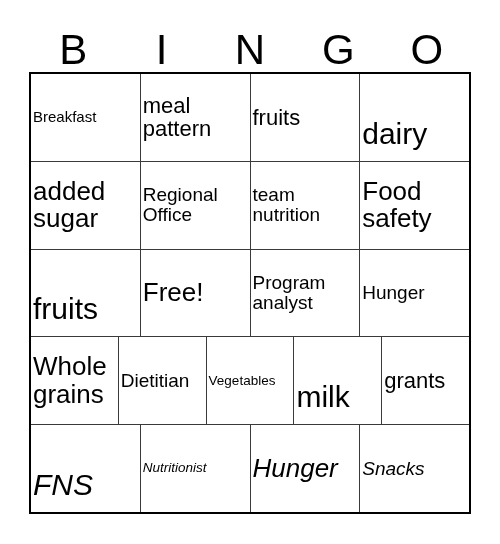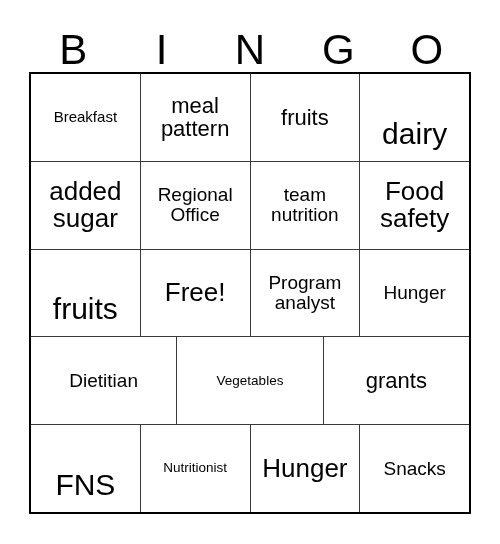--- a/index.html
+++ b/index.html
@@ -52,30 +52,31 @@
     flex-direction: column;
   }
   .grid-row {
     display: flex;
     flex: 1 1 0;
     min-height: 0;
     border-bottom: 1px solid #3a3a3a;
   }
   .grid-row:last-child {
     border-bottom: none;
+    font-style: italic;
   }
   .cell {
     flex: 1 1 0;
     min-width: 0;
     border-right: 1px solid #3a3a3a;
     box-sizing: border-box;
     display: flex;
     align-items: center;
     justify-content: center;
-    text-align: center;
+    text-align: left;
     padding: 1px 2px;
     overflow: hidden;
     background: #ffffff;
   }
   .cell:last-child {
     border-right: none;
   }
   .cell-text {
     display: block;
     width: 100%;
@@ -147,24 +148,30 @@
       <div class="cell">
           <span class="cell-text fs-md">Program analyst</span>
         </div>
       <div class="cell">
           <span class="cell-text fs-md">Hunger</span>
         </div>
     </div>
 
     <div class="grid-row">
       <div class="cell">
+          <span class="cell-text fs-xl">Whole grains</span>
+        </div>
+      <div class="cell">
           <span class="cell-text fs-md">Dietitian</span>
         </div>
       <div class="cell">
           <span class="cell-text fs-xs">Vegetables</span>
+        </div>
+      <div class="cell">
+          <span class="cell-text fs-xxl">milk</span>
         </div>
       <div class="cell">
           <span class="cell-text fs-lg">grants</span>
         </div>
     </div>
 
     <div class="grid-row">
       <div class="cell">
           <span class="cell-text fs-xxl">FNS</span>
         </div>

